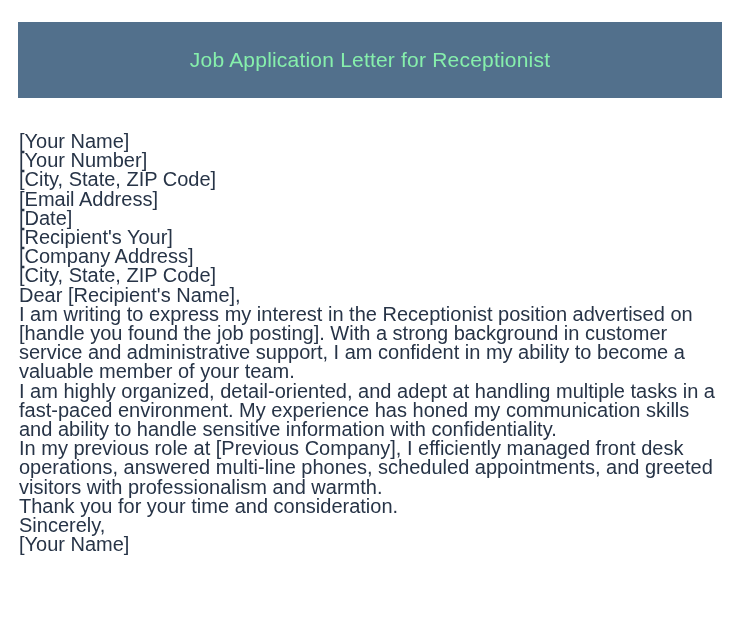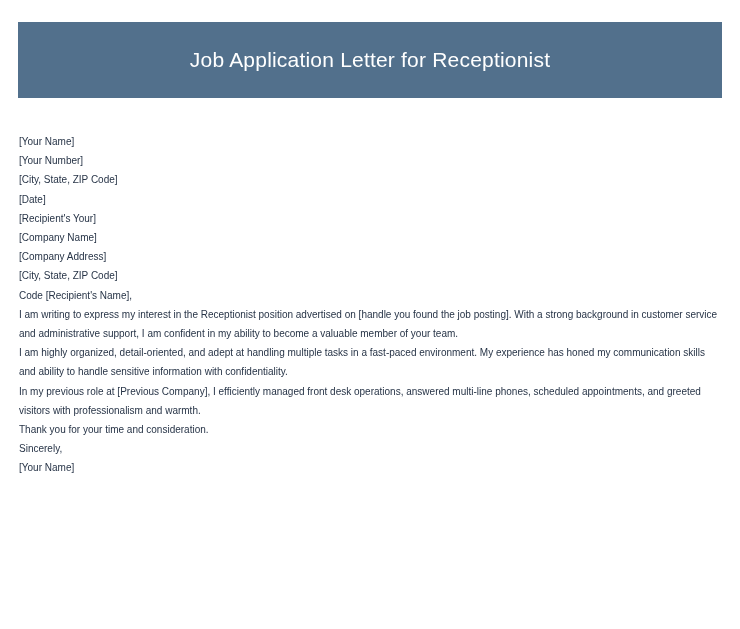--- a/index.html
+++ b/index.html
@@ -24,34 +24,34 @@
     left: 18px;
     top: 22px;
     width: 704px;
     height: 76px;
     background: #52708c;
     display: flex;
     align-items: center;
     justify-content: center;
   }
   .header-title {
-    color: #ffffff;
+    color: #86efac;
     font-size: 21px;
     font-weight: normal;
     letter-spacing: 0.2px;
     text-align: center;
     margin: 0;
   }
   .letter-body {
     position: absolute;
     left: 19px;
     top: 132px;
     width: 700px;
     color: #273447;
-    font-size: 10px;
+    font-size: 20px;
     line-height: 19.2px;
   }
   .letter-body p {
     margin: 0;
     padding: 0;
   }
   .letter-line {
     white-space: pre-wrap;
   }
 </style>
@@ -61,26 +61,26 @@
 <div class="page">
 
   <div class="header-band">
     <h1 class="header-title">Job Application Letter for Receptionist</h1>
   </div>
 
   <div class="letter-body">
     <p class="letter-line">[Your Name]</p>
     <p class="letter-line">[Your Number]</p>
     <p class="letter-line">[City, State, ZIP Code]</p>
+    <p class="letter-line">[Email Address]</p>
     <p class="letter-line">[Date]</p>
     <p class="letter-line">[Recipient's Your]</p>
-    <p class="letter-line">[Company Name]</p>
     <p class="letter-line">[Company Address]</p>
     <p class="letter-line">[City, State, ZIP Code]</p>
-    <p class="letter-line">Code [Recipient's Name],</p>
+    <p class="letter-line">Dear [Recipient's Name],</p>
     <p class="letter-line">I am writing to express my interest in the Receptionist position advertised on [handle you found the job posting]. With a strong background in customer service and administrative support, I am confident in my ability to become a valuable member of your team.</p>
     <p class="letter-line">I am highly organized, detail-oriented, and adept at handling multiple tasks in a fast-paced environment. My experience has honed my communication skills and ability to handle sensitive information with confidentiality.</p>
     <p class="letter-line">In my previous role at [Previous Company], I efficiently managed front desk operations, answered multi-line phones, scheduled appointments, and greeted visitors with professionalism and warmth.</p>
     <p class="letter-line">Thank you for your time and consideration.</p>
     <p class="letter-line">Sincerely,</p>
     <p class="letter-line">[Your Name]</p>
   </div>
 
 </div>
 

